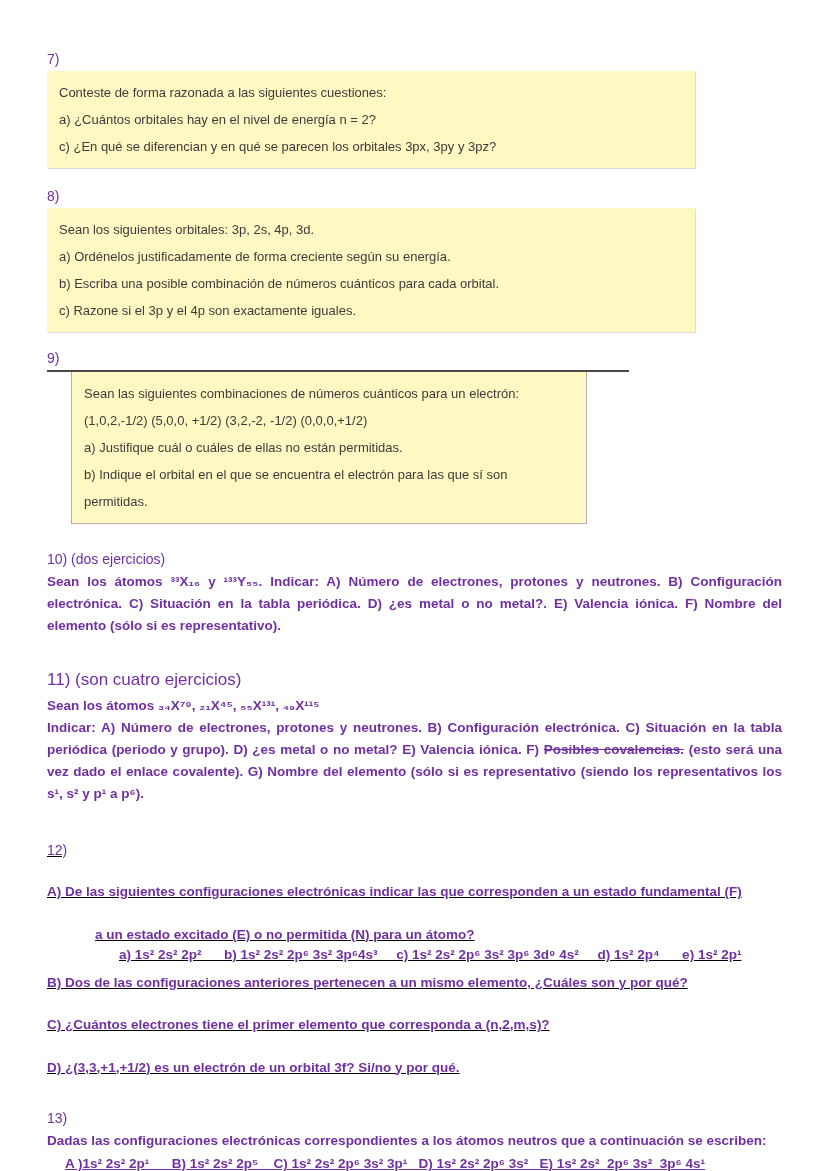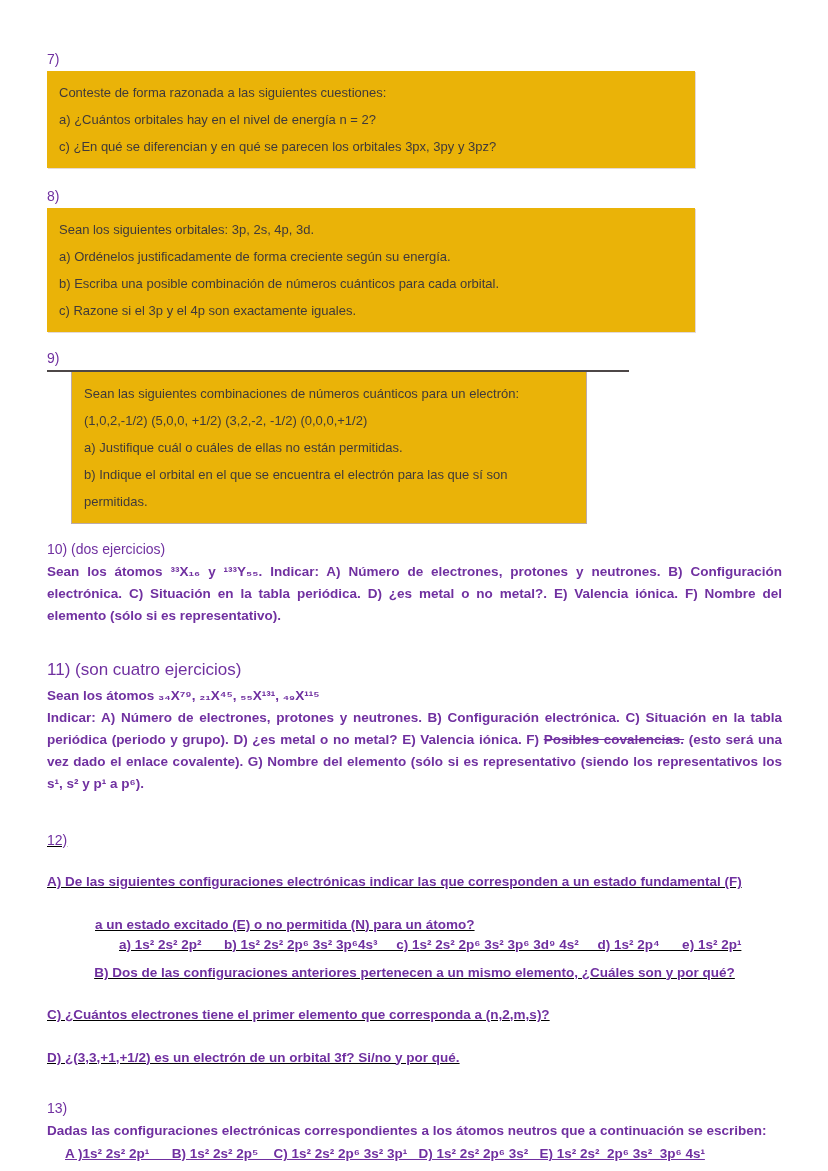--- a/index.html
+++ b/index.html
@@ -13,21 +13,21 @@
     overflow:hidden;
   }
   .num {
     color:#7030a0;
     font-size:14px;
     line-height:18px;
     margin-bottom:3px;
   }
   .num.big { font-size:17px; line-height:22px; margin-bottom:4px; }
   .qbox {
-    background:#eab308;
+    background:#fef9c3;
     color:#403a3a;
     font-size:13px;
     line-height:27px;
     padding:8px 14px 8px 12px;
     width:648px;
     box-shadow:1px 1px 0 #e4d9d7;
   }
   .qbox.bordered {
     width:516px;
     margin-left:24px;
@@ -52,25 +52,25 @@
     line-height:19.5px;
     width:735px;
     margin-top:23px;
   }
   .nowrap { white-space:pre; width:auto; }
   .ind1 { padding-left:48px; }
   .ind2 { padding-left:72px; }
   .ind3 { padding-left:18px; }
   .sec8  { margin-top:19px; }
   .sec9  { margin-top:17px; }
-  .sec10 { margin-top:16px; }
+  .sec10 { margin-top:26px; }
   .sec11 { margin-top:32px; }
   .sec12 { margin-top:36px;text-decoration:underline; }
   .sec13 { margin-top:32px; }
-  .gap-b { margin-top:8px;text-align:center; }
+  .gap-b { margin-top:8px; }
   .opts  { margin-top:1px; margin-bottom:1px; }
   .footer-rule {
     height:2px;
     background:#7030a0;
     width:735px;
     margin-top:19px;
   }
 </style>
 </head>
 <body>

